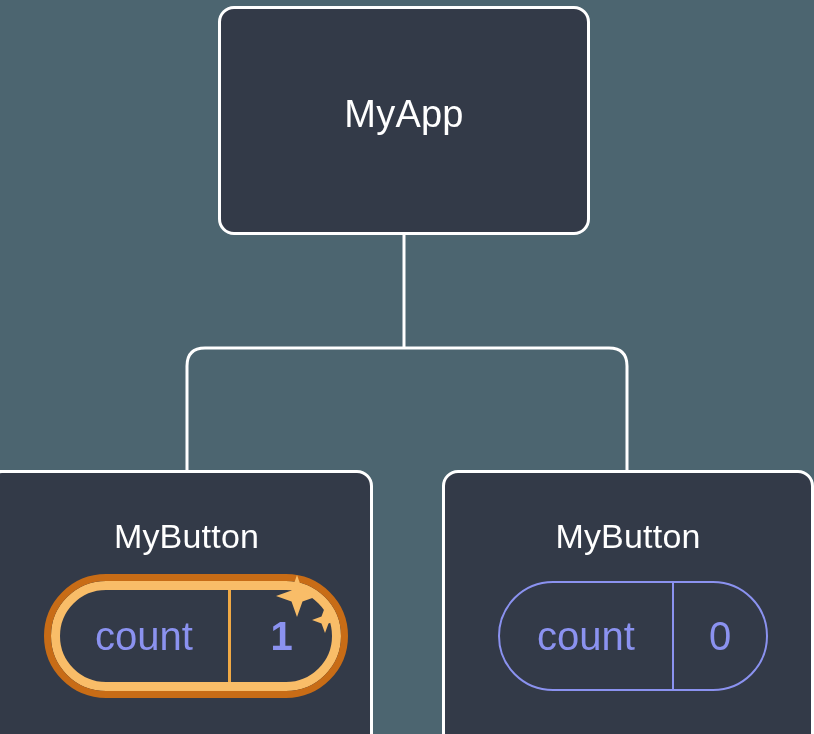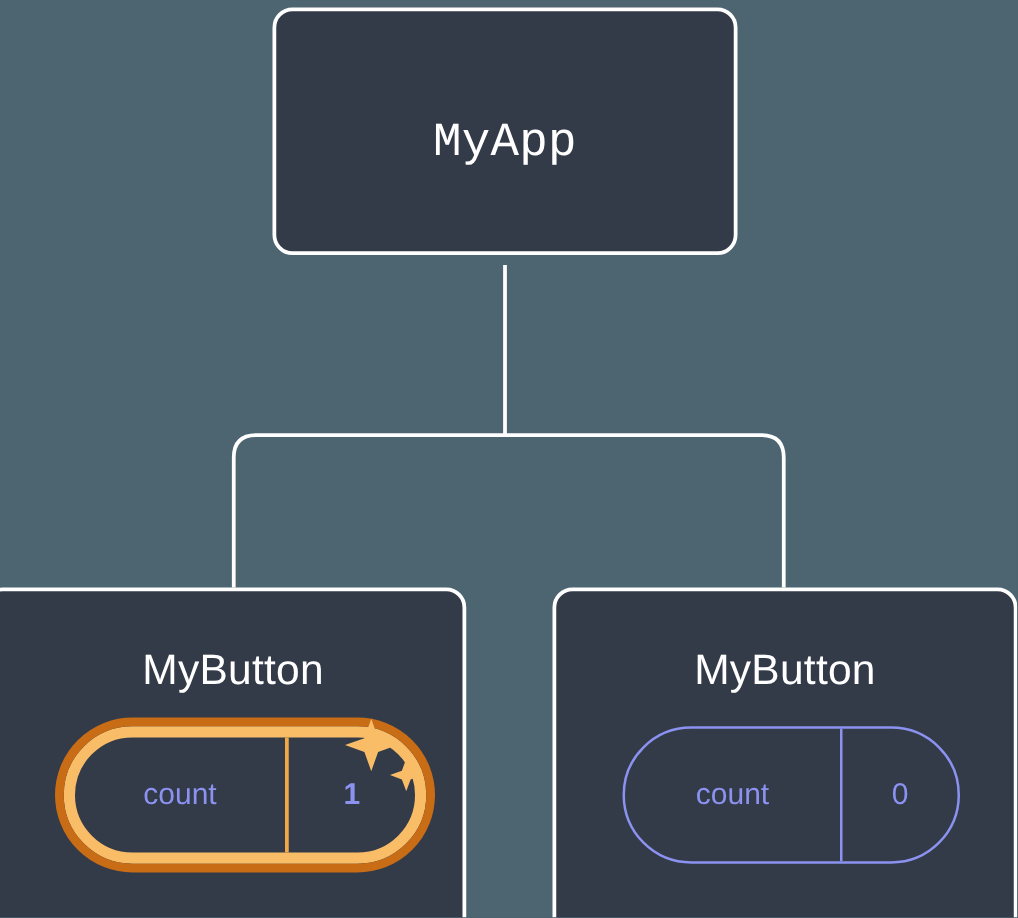--- a/index.html
+++ b/index.html
@@ -32,22 +32,21 @@
     box-sizing: border-box;
     background: #333a48;
     border: 3px solid #ffffff;
     border-radius: 16px;
     z-index: 2;
   }
   .card-root {
     left: 218px;
     top: 6px;
     width: 372px;
-    height: 198px;
-    font-family: Liberation Mono, monospace;
+    height: 229px;
   }
   .card-child-left {
     left: -14px;
     top: 470px;
     width: 387px;
     height: 290px;
   }
   .card-child-right {
     left: 442px;
     top: 470px;
@@ -131,21 +130,21 @@
   }
   .pill-hl .pill-divider {
     background: #f0a945;
     width: 3px;
   }
 
   .pill-key, .pill-val {
     display: flex;
     align-items: center;
     justify-content: center;
-    font-size: 24px;
+    font-size: 40px;
     font-weight: 300;
     white-space: nowrap;
   }
   .pill-plain .pill-key { flex: 0 0 172px; }
   .pill-plain .pill-val { flex: 1 1 auto; }
   .pill-hl .pill-key    { flex: 0 0 168px; }
   .pill-hl .pill-val    { flex: 1 1 auto; }
 
   .pill-divider {
     flex: 0 0 auto;

